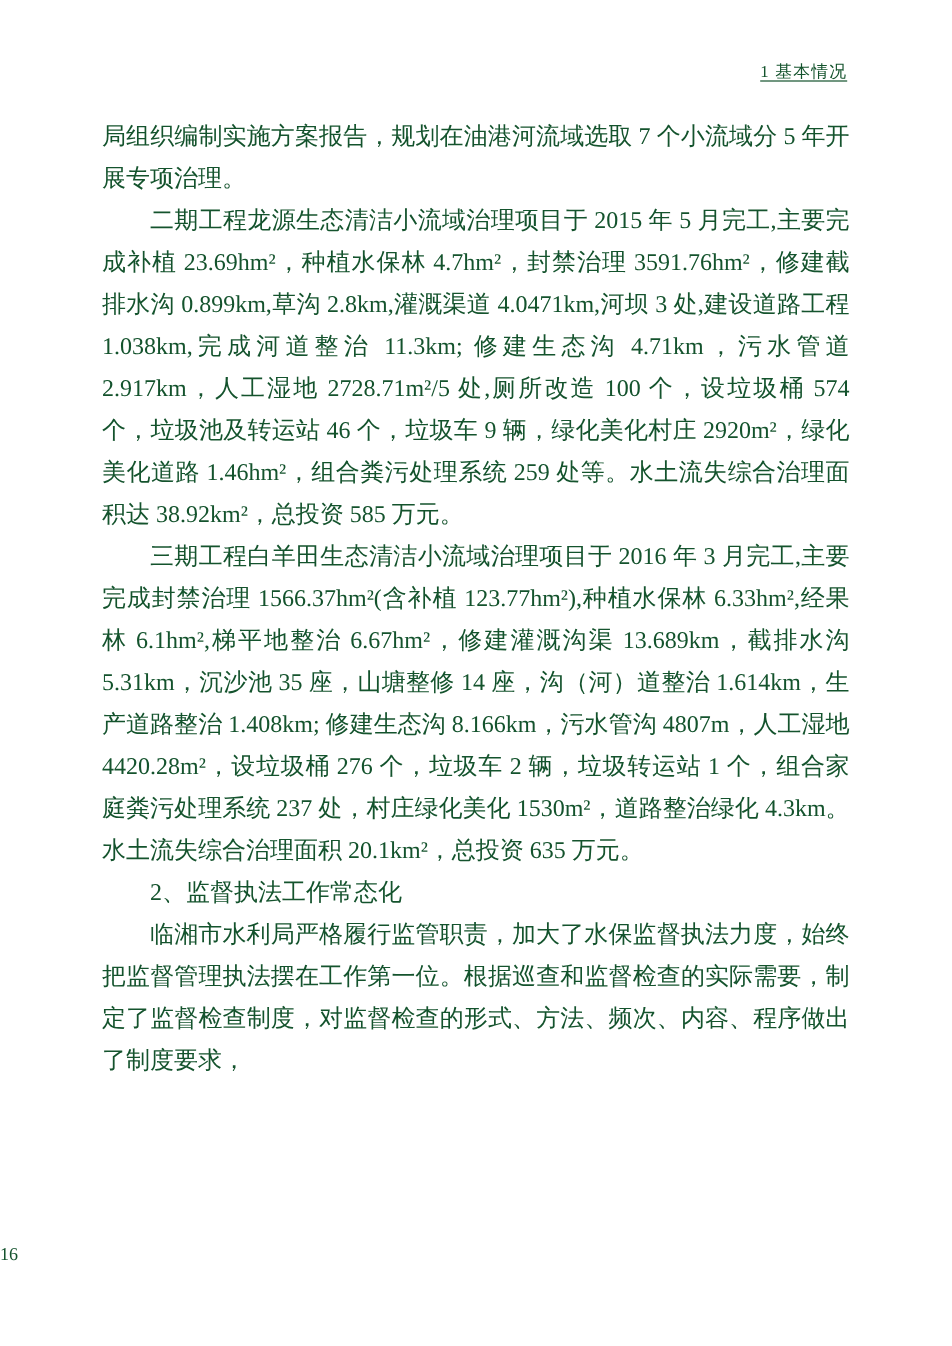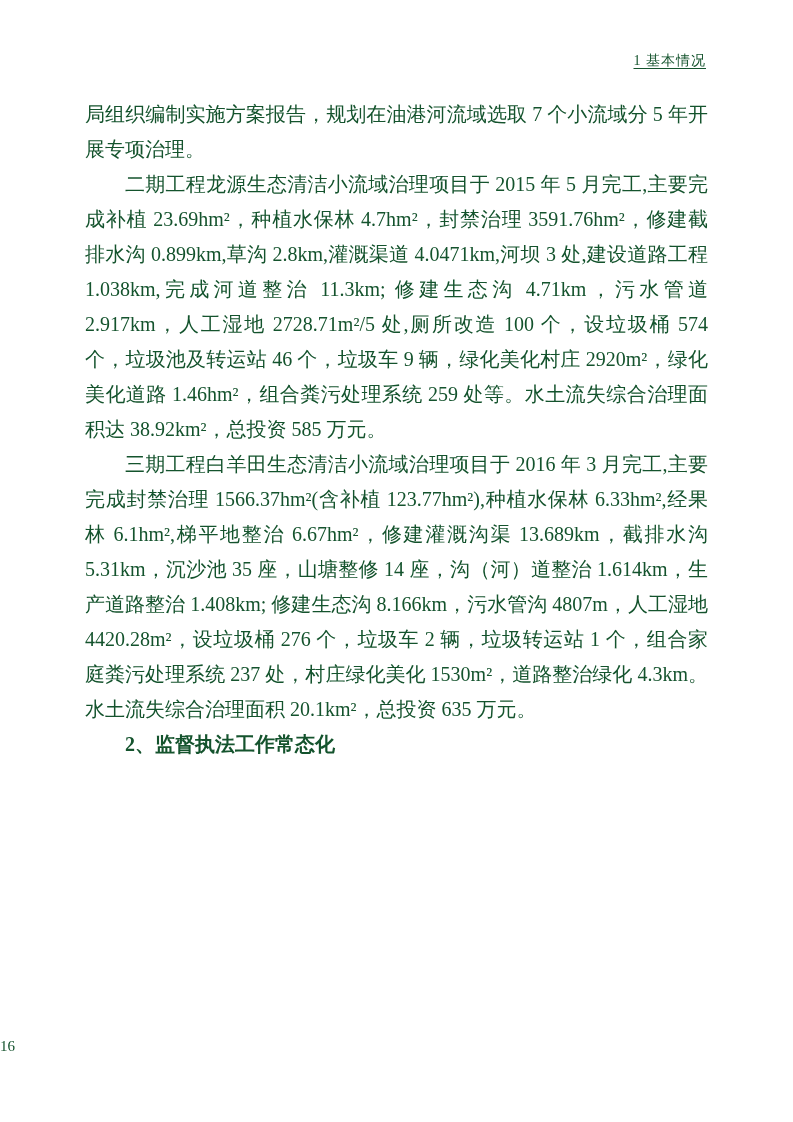--- a/index.html
+++ b/index.html
@@ -39,21 +39,21 @@
     text-justify: inter-ideograph;
   }
   p.para {
     margin: 0;
     padding: 0;
   }
   p.indent {
     text-indent: 2em;
   }
   p.heading {
-    font-weight: bold;
+    font-weight: normal;
   }
   .page-footer {
     position: absolute;
     top: 1036px;
     left: 0;
     right: 0;
     font-size: 15px;
     line-height: 20px;
   }
 </style>
@@ -64,19 +64,20 @@
 
   <div class="page-header">
     <span class="header-label">1 基本情况</span>
   </div>
 
   <div class="doc-body" id="doc-body">
       <p class="para">局组织编制实施方案报告，规划在油港河流域选取 7 个小流域分 5 年开展专项治理。</p>
       <p class="para indent">二期工程龙源生态清洁小流域治理项目于 2015 年 5 月完工,主要完成补植 23.69hm²，种植水保林 4.7hm²，封禁治理 3591.76hm²，修建截排水沟 0.899km,草沟 2.8km,灌溉渠道 4.0471km,河坝 3 处,建设道路工程 1.038km,完成河道整治 11.3km; 修建生态沟 4.71km，污水管道 2.917km，人工湿地 2728.71m²/5 处,厕所改造 100 个，设垃圾桶 574 个，垃圾池及转运站 46 个，垃圾车 9 辆，绿化美化村庄 2920m²，绿化美化道路 1.46hm²，组合粪污处理系统 259 处等。水土流失综合治理面积达 38.92km²，总投资 585 万元。</p>
       <p class="para indent">三期工程白羊田生态清洁小流域治理项目于 2016 年 3 月完工,主要完成封禁治理 1566.37hm²(含补植 123.77hm²),种植水保林 6.33hm²,经果林 6.1hm²,梯平地整治 6.67hm²，修建灌溉沟渠 13.689km，截排水沟 5.31km，沉沙池 35 座，山塘整修 14 座，沟（河）道整治 1.614km，生产道路整治 1.408km; 修建生态沟 8.166km，污水管沟 4807m，人工湿地 4420.28m²，设垃圾桶 276 个，垃圾车 2 辆，垃圾转运站 1 个，组合家庭粪污处理系统 237 处，村庄绿化美化 1530m²，道路整治绿化 4.3km。水土流失综合治理面积 20.1km²，总投资 635 万元。</p>
       <p class="para indent heading">2、监督执法工作常态化</p>
+      <p class="para indent">临湘市水利局严格履行监管职责，加大了水保监督执法力度，始终把监督管理执法摆在工作第一位。根据巡查和监督检查的实际需要，制定了监督检查制度，对监督检查的形式、方法、频次、内容、程序做出了制度要求，</p>
     </div>
 
   <div class="page-footer">
     <span>16</span>
   </div>
 
 </div>
 
 </body></html>

